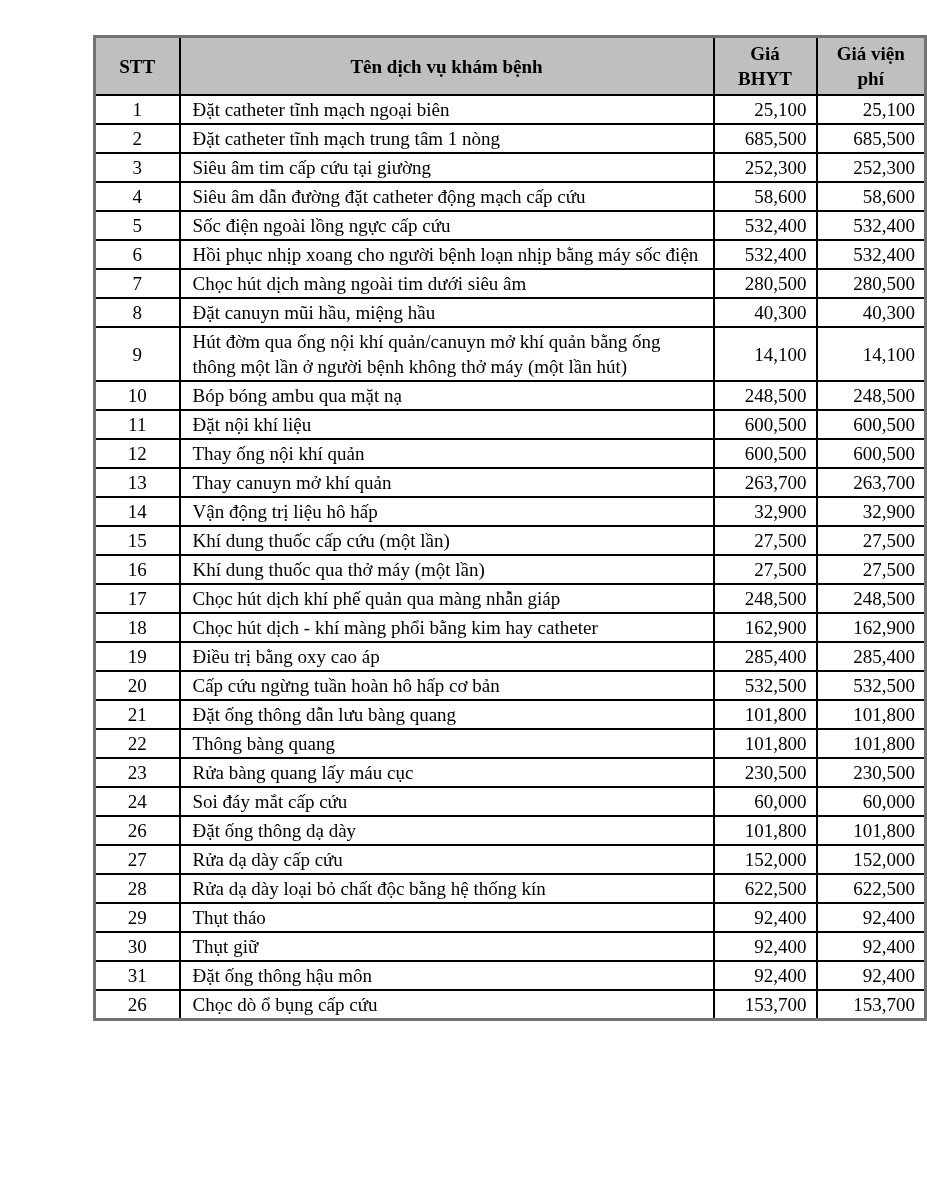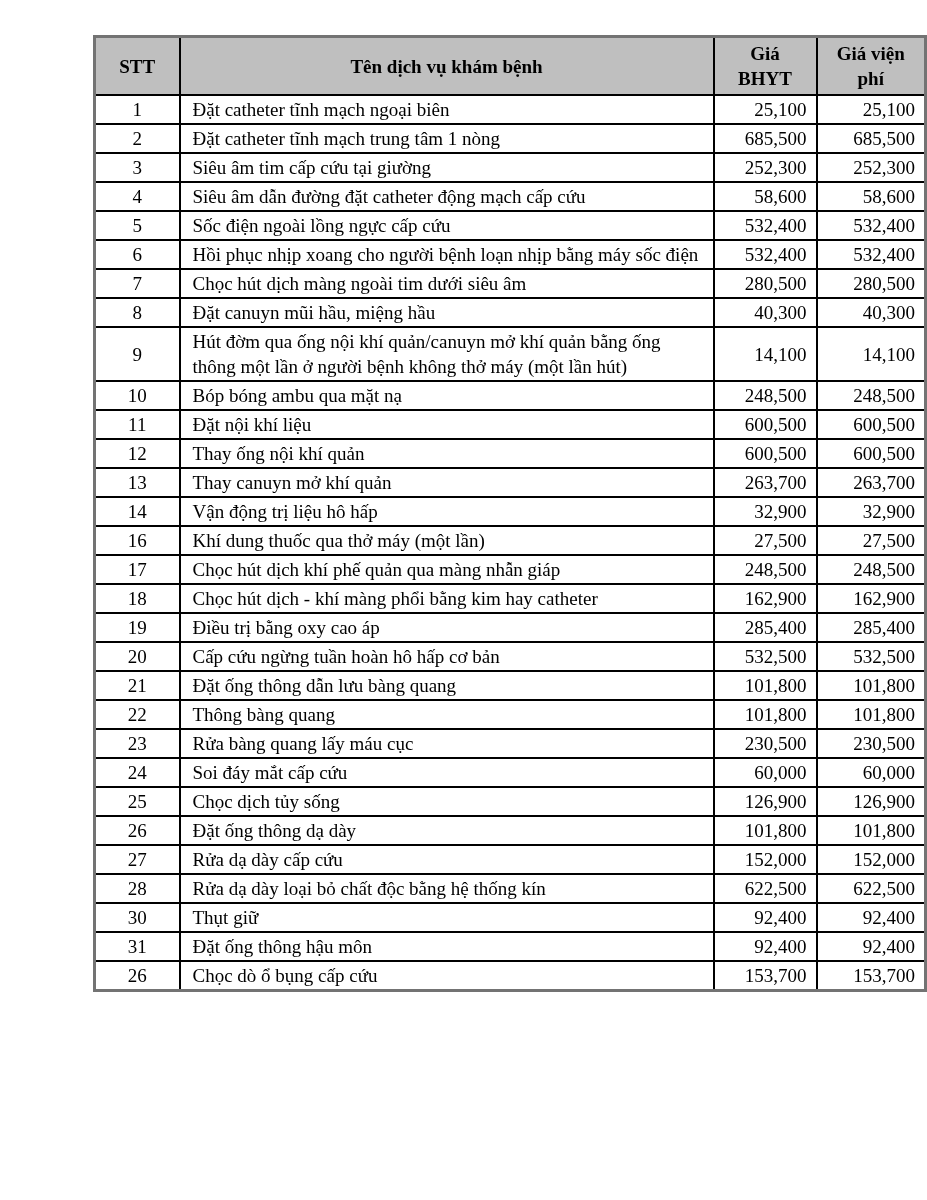--- a/index.html
+++ b/index.html
@@ -158,20 +158,26 @@
           <td class="cell-num">263,700</td>
           <td class="cell-num">263,700</td>
         </tr>
         <tr>
           <td class="cell-stt">14</td>
           <td class="cell-name">Vận động trị liệu hô hấp</td>
           <td class="cell-num">32,900</td>
           <td class="cell-num">32,900</td>
         </tr>
         <tr>
+          <td class="cell-stt">15</td>
+          <td class="cell-name">Khí dung thuốc cấp cứu (một lần)</td>
+          <td class="cell-num">27,500</td>
+          <td class="cell-num">27,500</td>
+        </tr>
+        <tr>
           <td class="cell-stt">16</td>
           <td class="cell-name">Khí dung thuốc qua thở máy (một lần)</td>
           <td class="cell-num">27,500</td>
           <td class="cell-num">27,500</td>
         </tr>
         <tr>
           <td class="cell-stt">17</td>
           <td class="cell-name">Chọc hút dịch khí phế quản qua màng nhẫn giáp</td>
           <td class="cell-num">248,500</td>
           <td class="cell-num">248,500</td>
@@ -212,42 +218,42 @@
           <td class="cell-num">230,500</td>
           <td class="cell-num">230,500</td>
         </tr>
         <tr>
           <td class="cell-stt">24</td>
           <td class="cell-name">Soi đáy mắt cấp cứu</td>
           <td class="cell-num">60,000</td>
           <td class="cell-num">60,000</td>
         </tr>
         <tr>
-          <td class="cell-stt">25</td>
-          <td class="cell-name">Chọc dịch tủy sống</td>
-          <td class="cell-num">126,900</td>
-          <td class="cell-num">126,900</td>
-        </tr>
-        <tr>
           <td class="cell-stt">26</td>
           <td class="cell-name">Đặt ống thông dạ dày</td>
           <td class="cell-num">101,800</td>
           <td class="cell-num">101,800</td>
         </tr>
         <tr>
           <td class="cell-stt">27</td>
           <td class="cell-name">Rửa dạ dày cấp cứu</td>
           <td class="cell-num">152,000</td>
           <td class="cell-num">152,000</td>
         </tr>
         <tr>
           <td class="cell-stt">28</td>
           <td class="cell-name">Rửa dạ dày loại bỏ chất độc bằng hệ thống kín</td>
           <td class="cell-num">622,500</td>
           <td class="cell-num">622,500</td>
+        </tr>
+        <tr>
+          <td class="cell-stt">29</td>
+          <td class="cell-name">Thụt tháo</td>
+          <td class="cell-num">92,400</td>
+          <td class="cell-num">92,400</td>
         </tr>
         <tr>
           <td class="cell-stt">30</td>
           <td class="cell-name">Thụt giữ</td>
           <td class="cell-num">92,400</td>
           <td class="cell-num">92,400</td>
         </tr>
         <tr>
           <td class="cell-stt">31</td>
           <td class="cell-name">Đặt ống thông hậu môn</td>

